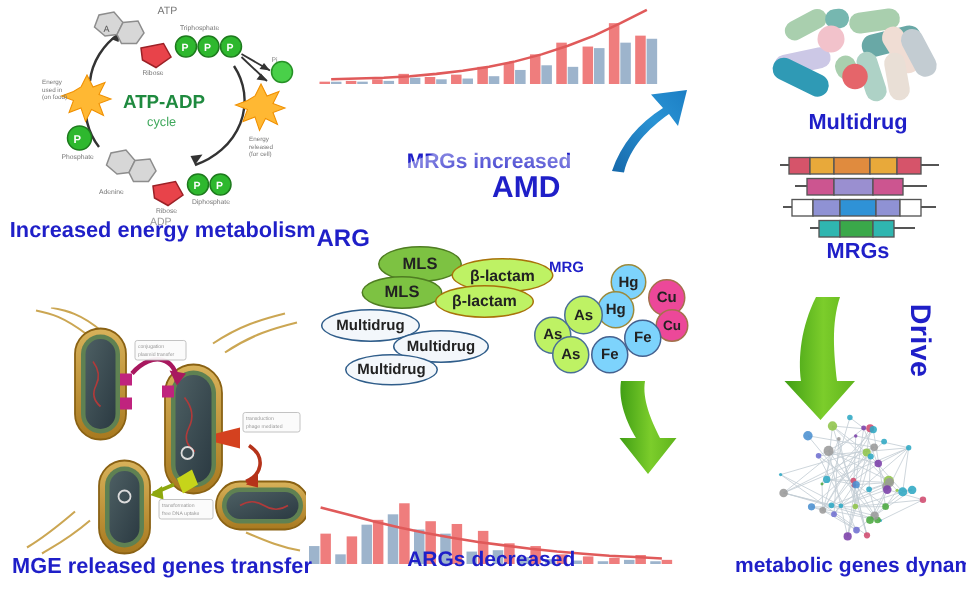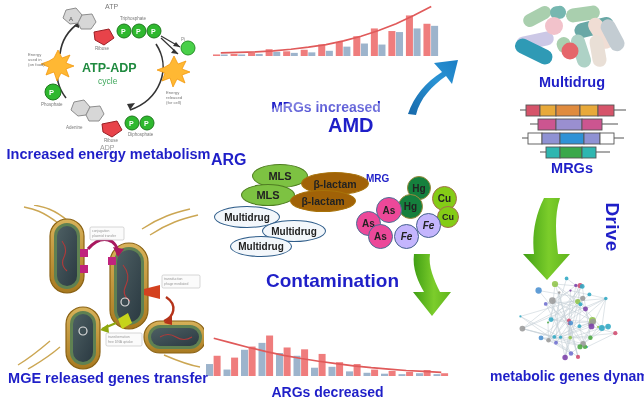--- a/index.html
+++ b/index.html
@@ -17,21 +17,21 @@
   #atp-panel{left:8px;top:2px;width:200px;height:150px;}
   #atp-panel svg{display:block;}
   #atp-cap{left:6px;top:146px;width:205px;font-size:14.5px;}
 
   
   #mrg-chart{left:212px;top:0px;width:228px;height:58px;}
   #mrg-cap{left:212px;top:56px;width:228px;font-size:14px;margin-top:43px;}
 
   
   #arg-chart{left:205px;top:326px;width:245px;height:52px;}
-  #arg-cap{left:205px;top:384px;width:245px;font-size:14px;}
+  #arg-cap{left:205px;top:364px;width:245px;font-size:14px;}
 
   
   #mge-panel{left:14px;top:205px;width:190px;height:165px;}
   #mge-cap{left:2px;top:370px;width:212px;font-size:14.5px;}
 
   
   #microbes-panel{left:508px;top:4px;width:128px;height:72px;}
   #microbes-cap{left:508px;top:74px;width:128px;font-size:14.5px;}
   #mges-panel{left:518px;top:103px;width:112px;height:58px;}
   #mges-cap{left:508px;top:160px;width:128px;font-size:14.5px;}
@@ -69,26 +69,26 @@
   #lbl-arg{left:5px;top:55px;font-size:16px;}
   #lbl-mrg{left:160px;top:77px;font-size:10px;}
   #lbl-contam{left:60px;top:174px;font-size:19px;}
 
   .gene{
     position:absolute;border-radius:50%;display:flex;align-items:center;
     justify-content:center;font-weight:bold;color:#222;
     border:1.1px solid #5a5a5a;box-sizing:border-box;white-space:nowrap;
   }
   .g-mls{background:#7dc242;border-color:#4f7d22;}
-  .g-blac{background:#a16207;border-color:#a8730a;}
+  .g-blac{background:#bef264;border-color:#a8730a;}
   .g-multi{background:#f3f7fb;border-color:#2f5d8a;}
-  .g-hg{background:#15803d;border-color:#9b8a3d;}
-  .g-cu{background:#84cc16;border-color:#a4714c;}
-  .g-as{background:#ec4899;border-color:#4a6f96;text-align:center;}
-  .g-fe{background:#c4b5fd;border-color:#45618f;font-style:italic;}
+  .g-hg{background:#7dd3fc;border-color:#9b8a3d;}
+  .g-cu{background:#ec4899;border-color:#a4714c;}
+  .g-as{background:#bef264;border-color:#4a6f96;text-align:center;}
+  .g-fe{background:#7dd3fc;border-color:#45618f;}
 
   #blue-arrow{left:404px;top:58px;width:56px;height:58px;}
   #green-arrow-c{left:404px;top:252px;width:56px;height:66px;}
 </style>
 </head>
 <body>
 
 <div class="panel" id="atp-panel">
   <svg width="200" height="150" viewBox="0 0 200 150">
 
@@ -534,21 +534,20 @@
 </div>
 <div class="cap panel" id="network-cap">metabolic genes dynamic</div>
 
 <div class="panel" id="amd-panel">
   <div class="amd-ell"></div>
   <div class="amd-mask"></div>
 
   <div class="lbl" id="lbl-amd">AMD</div>
   <div class="lbl" id="lbl-arg">ARG</div>
   <div class="lbl" id="lbl-mrg">MRG</div>
-  <div class="lbl" id="lbl-contam">Contamination</div>
 
   <div class="gene g-mls" style="left:46px;top:68px;width:56px;height:24px;font-size:11px;">MLS</div>
   <div class="gene g-mls" style="left:35px;top:88px;width:54px;height:22px;font-size:11px;">MLS</div>
   <div class="gene g-blac" style="left:95px;top:76px;width:68px;height:23px;font-size:10.5px;">β-lactam</div>
   <div class="gene g-blac" style="left:84px;top:94px;width:66px;height:22px;font-size:10.5px;">β-lactam</div>
   <div class="gene g-multi" style="left:8px;top:110px;width:66px;height:22px;font-size:10px;">Multidrug</div>
   <div class="gene g-multi" style="left:56px;top:124px;width:64px;height:22px;font-size:10px;">Multidrug</div>
   <div class="gene g-multi" style="left:24px;top:140px;width:62px;height:21px;font-size:10px;">Multidrug</div>
 
   <div class="gene g-hg" style="left:201px;top:80px;width:24px;height:24px;font-size:10px;">Hg</div>

